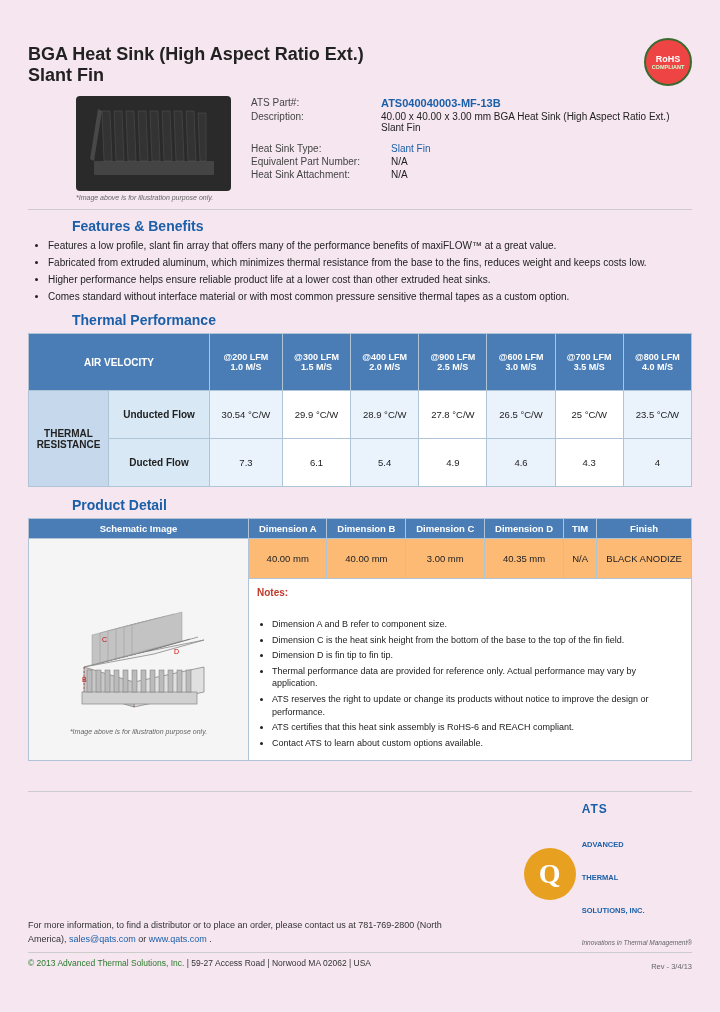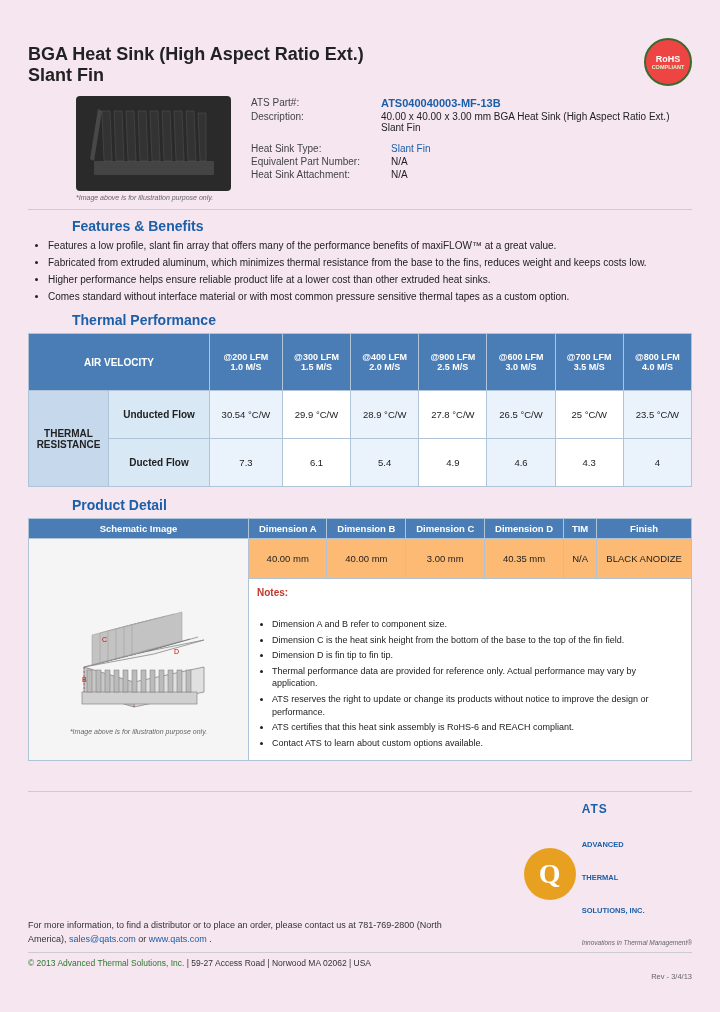--- a/index.html
+++ b/index.html
@@ -290,21 +290,20 @@
       text-decoration: none;
     }
     .footer-copyright {
       font-size: 8.5px;
       color: #333;
       margin-top: 6px;
       padding-top: 5px;
       border-top: 1px solid #ccc;
       display: flex;
       justify-content: space-between;
-      flex-direction: column;
     }
     .footer-copyright .ats-green {
       color: #2a7a2a;
     }
     .ats-logo-box {
       display: flex;
       align-items: center;
       gap: 6px;
     }
     .ats-q-circle {

